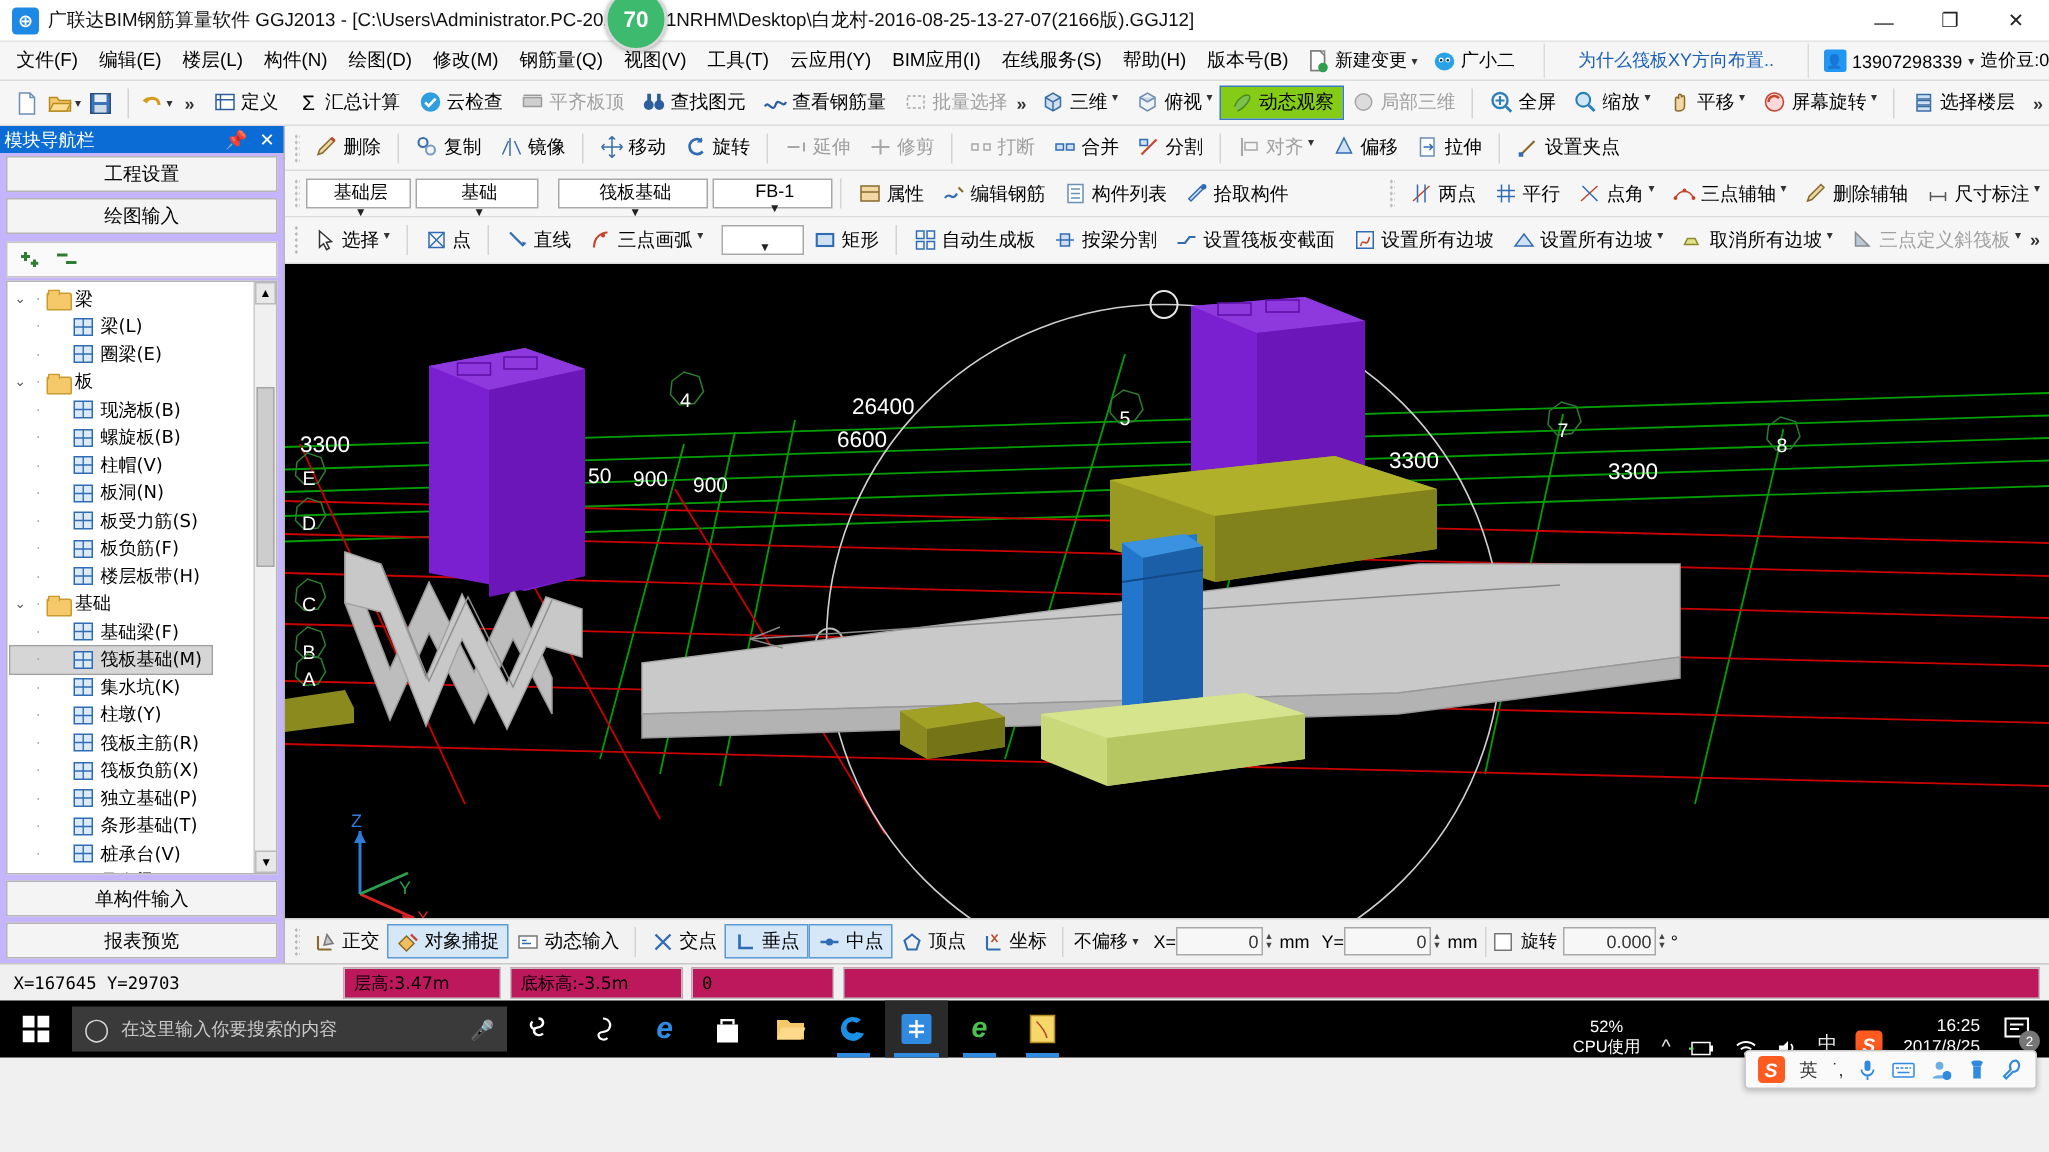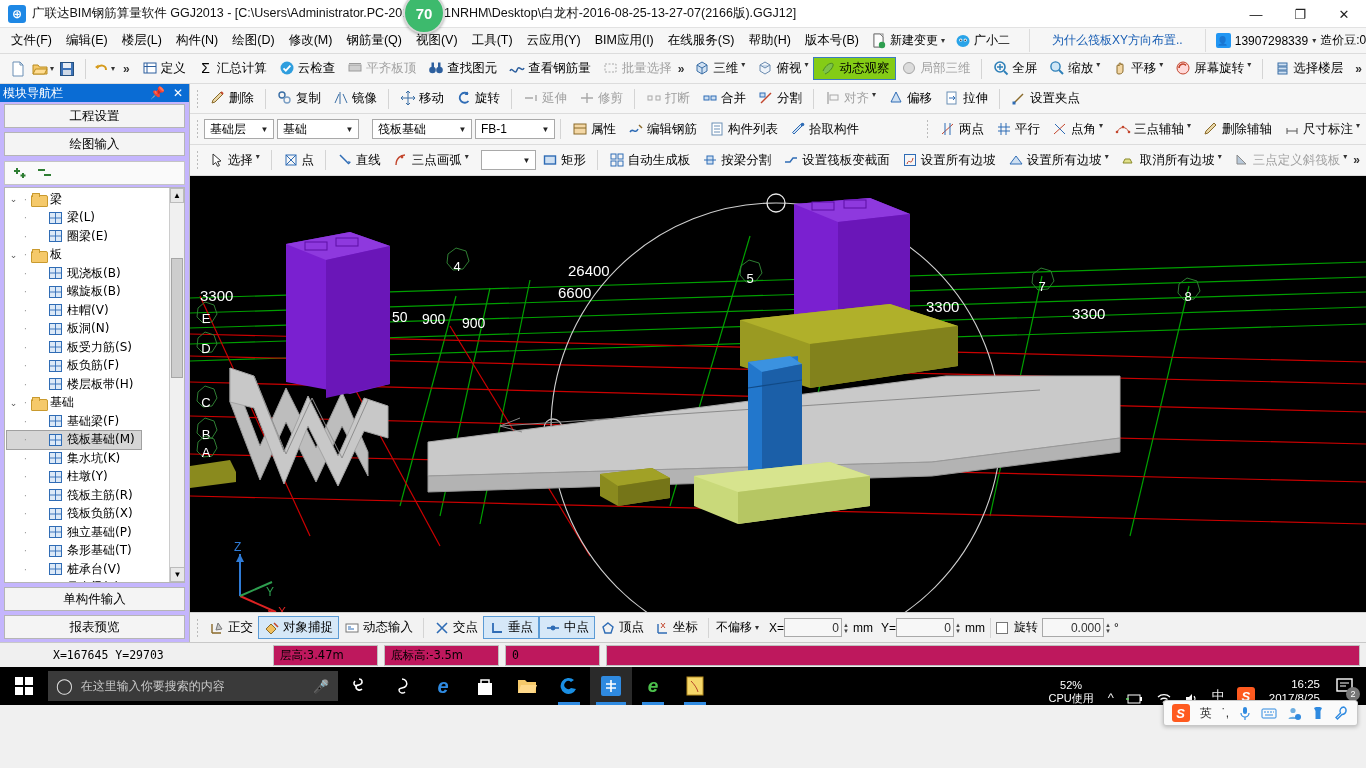--- a/index.html
+++ b/index.html
@@ -91,21 +91,21 @@
   .tlabel { font-family:"DejaVu Sans","Liberation Sans",sans-serif;font-size:12px; }
   #tree-scroll { position:absolute;right:0;top:0;width:15px;height:100%;background:#f0f0f0;border-left:1px solid #ccc;}
   #tree-scroll .arr{height:15px;display:flex;align-items:center;justify-content:center;font-size:8px;background:#e8e8e8;border:1px solid #bbb;}
   #tree-scroll .thumb{position:absolute;top:70px;left:1px;width:12px;height:120px;background:#cdcdcd;border:1px solid #a6a6a6;}
   
   #right { flex:1; display:flex;flex-direction:column; min-width:0;}
   .ctb { height:31px;background:#f6f6f6;border-bottom:1px solid #dcdcdc;display:flex;align-items:center;padding-left:4px;overflow:hidden;}
   .ctb2 { height:30px; }
   .combo {
     height:20px;border:1px solid #a9a9a9;background:#fff;display:flex;align-items:center;
-    font-size:12px;padding:0 2px 0 5px; min-width:54px; color:#000;
+    font-size:12px;padding:0 2px 0 5px; min-width:54px; color:#000;flex-direction:column;
   }
   .combo .cv { flex:1; white-space:nowrap; }
   .combo .cb { width:13px;text-align:center;font-size:8px;color:#222; }
   .dotgrip { width:4px;height:20px;margin:0 4px 0 2px;
     background-image:radial-gradient(#bbb 40%, transparent 41%);
     background-size:3px 4px; }
   
   #viewport { flex:1; background:#000; position:relative; overflow:hidden; }
   #viewport svg { position:absolute;left:0;top:0; }
   .vtext { fill:#ffffff; font-family:"Liberation Sans",sans-serif; font-size:15px; }
@@ -115,21 +115,21 @@
   #snapbar { height:30px;background:#f2f2f2;border-top:1px solid #d0d0d0;display:flex;align-items:center;padding-left:4px;}
   .snap { display:flex;align-items:center;gap:3px;padding:2px 5px;font-size:12.5px;white-space:nowrap;color:#000;}
   .snap.on { background:#d6e8f8; border:1px solid #5b9bd5; }
   .numfield {
     width:58px;height:19px;border:1px solid #a9a9a9;background:#f7f7f7;font-size:12px;
     display:flex;align-items:center;justify-content:flex-end;padding-right:2px;color:#333;
   }
   .spin { display:flex;flex-direction:column;margin-left:1px; }
   .spin span{font-size:6px;line-height:6px;color:#444;}
   
-  #statusbar { height:25px;background:#f0f0f0;border-top:1px solid #c8c8c8;display:flex;align-items:center;font-family:"DejaVu Sans Mono","Liberation Mono",monospace;font-size:11.5px;padding-left:44px;}
+  #statusbar { height:25px;background:#f0f0f0;border-top:1px solid #c8c8c8;display:flex;align-items:center;font-family:"DejaVu Sans Mono","Liberation Mono",monospace;font-size:11.5px;}
   .sb-cell { border:1px solid #c0c0c0;height:21px;display:flex;align-items:center;padding:0 6px;margin:0 3px;background:#be185d;}
   
   #taskbar { height:38px;background:#000;display:flex;align-items:center;color:#fff;}
   #startbtn { width:48px;height:38px;display:flex;align-items:center;justify-content:center;}
   #search {
     width:290px;height:30px;background:#3a3a3a;display:flex;align-items:center;gap:8px;padding:0 8px;
     font-size:12px;color:#c9c9c9;
   }
   .tb-ico { width:42px;height:38px;display:flex;align-items:center;justify-content:center;position:relative;}
   .tb-ico.active { background:#2a2a2a; }

